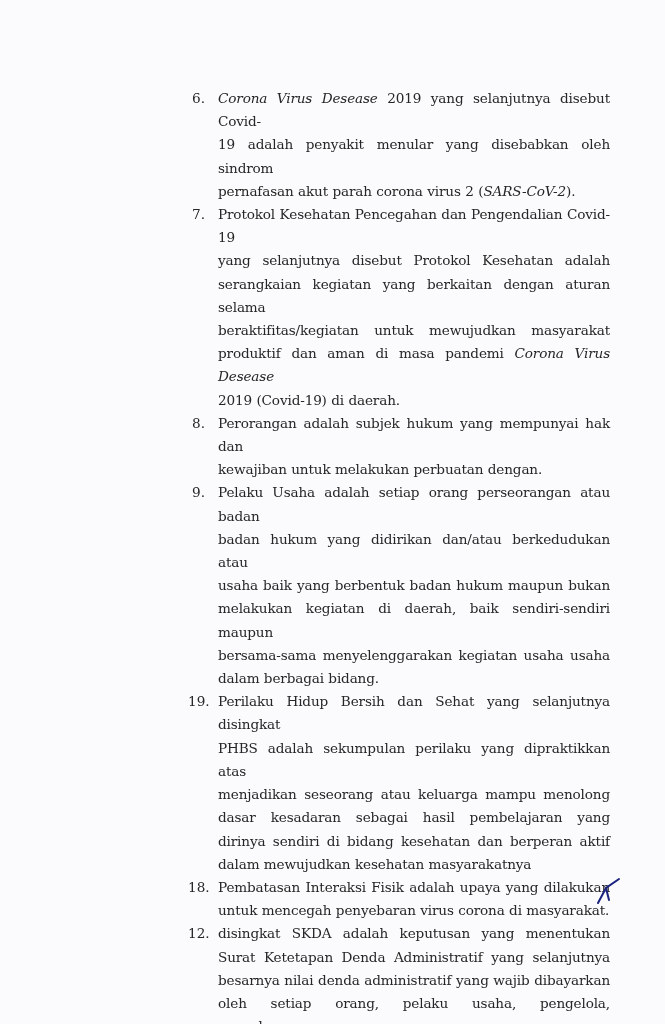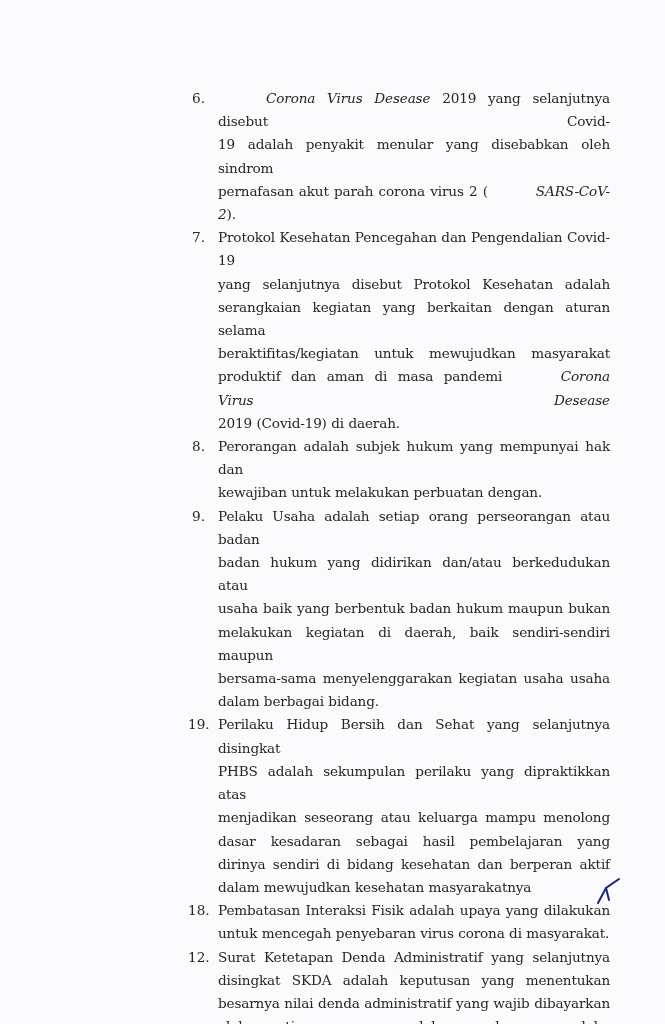--- a/index.html
+++ b/index.html
@@ -15,21 +15,21 @@
   .num {
     position: absolute; left: 0; top: 0;
     font-size: 13.6px; line-height: 23.2px; white-space: nowrap;
   }
   .num.two { left: -4px; }
   .text {
     font-size: 13.6px; line-height: 23.2px;
     text-align: justify; text-align-last: left;
     letter-spacing: -0.15px; word-spacing: 0.3px;
   }
-  .text i { font-style: italic; margin-left: 48px; }
+  .text i { font-style: italic; }
   .line { display: block; text-align: justify; text-align-last: justify; }
   .line.last { text-align-last: left; }
   .paraf { position: absolute; left: 592px; top: 876px; width: 30px; height: 30px; }
 </style>
 </head>
 <body>
 
 <div class="page">
   <ol class="list" id="def-list" style="list-style:none;padding:0;margin:0;">
       <li class="item">
@@ -83,22 +83,22 @@
       <li class="item">
         <span class="num two">18.</span>
         <div class="text">
           <span class="line"><span>Pembatasan Interaksi Fisik adalah upaya yang dilakukan</span></span>
           <span class="line last"><span>untuk mencegah penyebaran virus corona di masyarakat.</span></span>
         </div>
       </li>
       <li class="item">
         <span class="num two">12.</span>
         <div class="text">
+          <span class="line"><span>disingkat SKDA adalah keputusan yang menentukan</span></span>
           <span class="line"><span>Surat Ketetapan Denda Administratif yang selanjutnya</span></span>
-          <span class="line"><span>disingkat SKDA adalah keputusan yang menentukan</span></span>
           <span class="line"><span>besarnya nilai denda administratif yang wajib dibayarkan</span></span>
           <span class="line"><span>oleh setiap orang, pelaku usaha, pengelola, penyelenggara,</span></span>
         </div>
       </li>
     </ol>
 
   <svg class="paraf" viewBox="0 0 30 30">
     <path d="M6 27 L14 12 L27 3" stroke="#1a237e" stroke-width="2" fill="none" stroke-linecap="round"></path>
     <path d="M14 12 L17 24" stroke="#1a237e" stroke-width="2" fill="none" stroke-linecap="round"></path>
   </svg>

